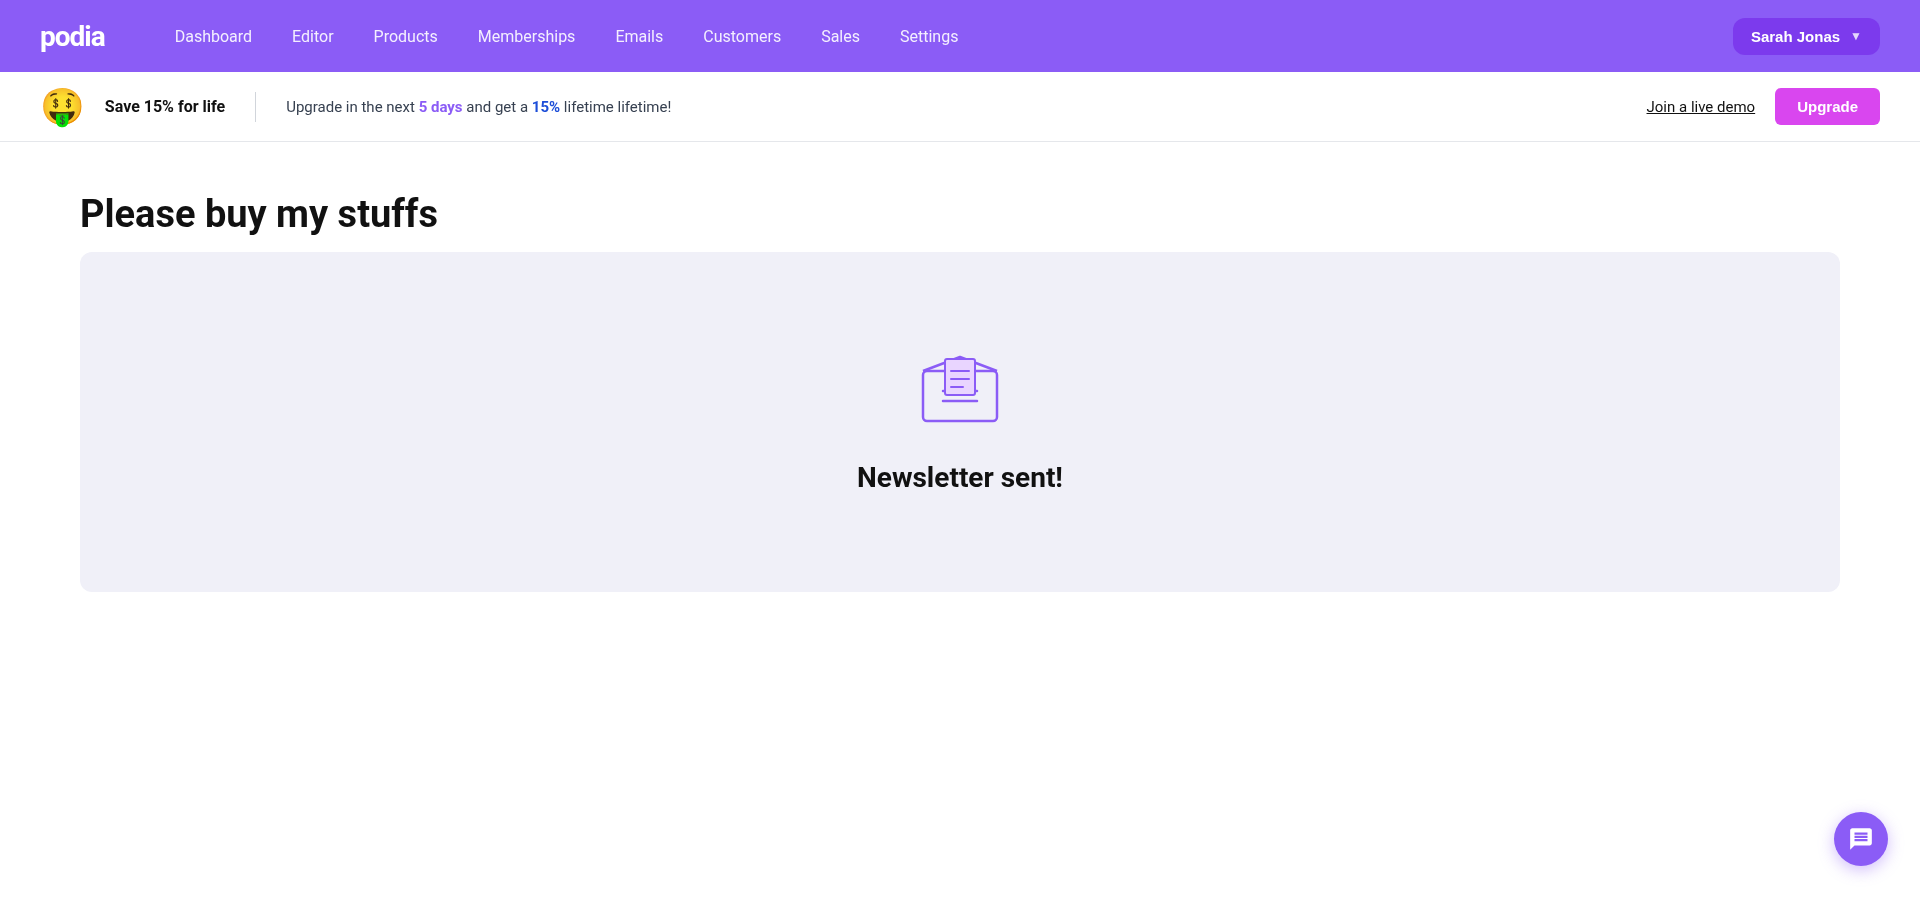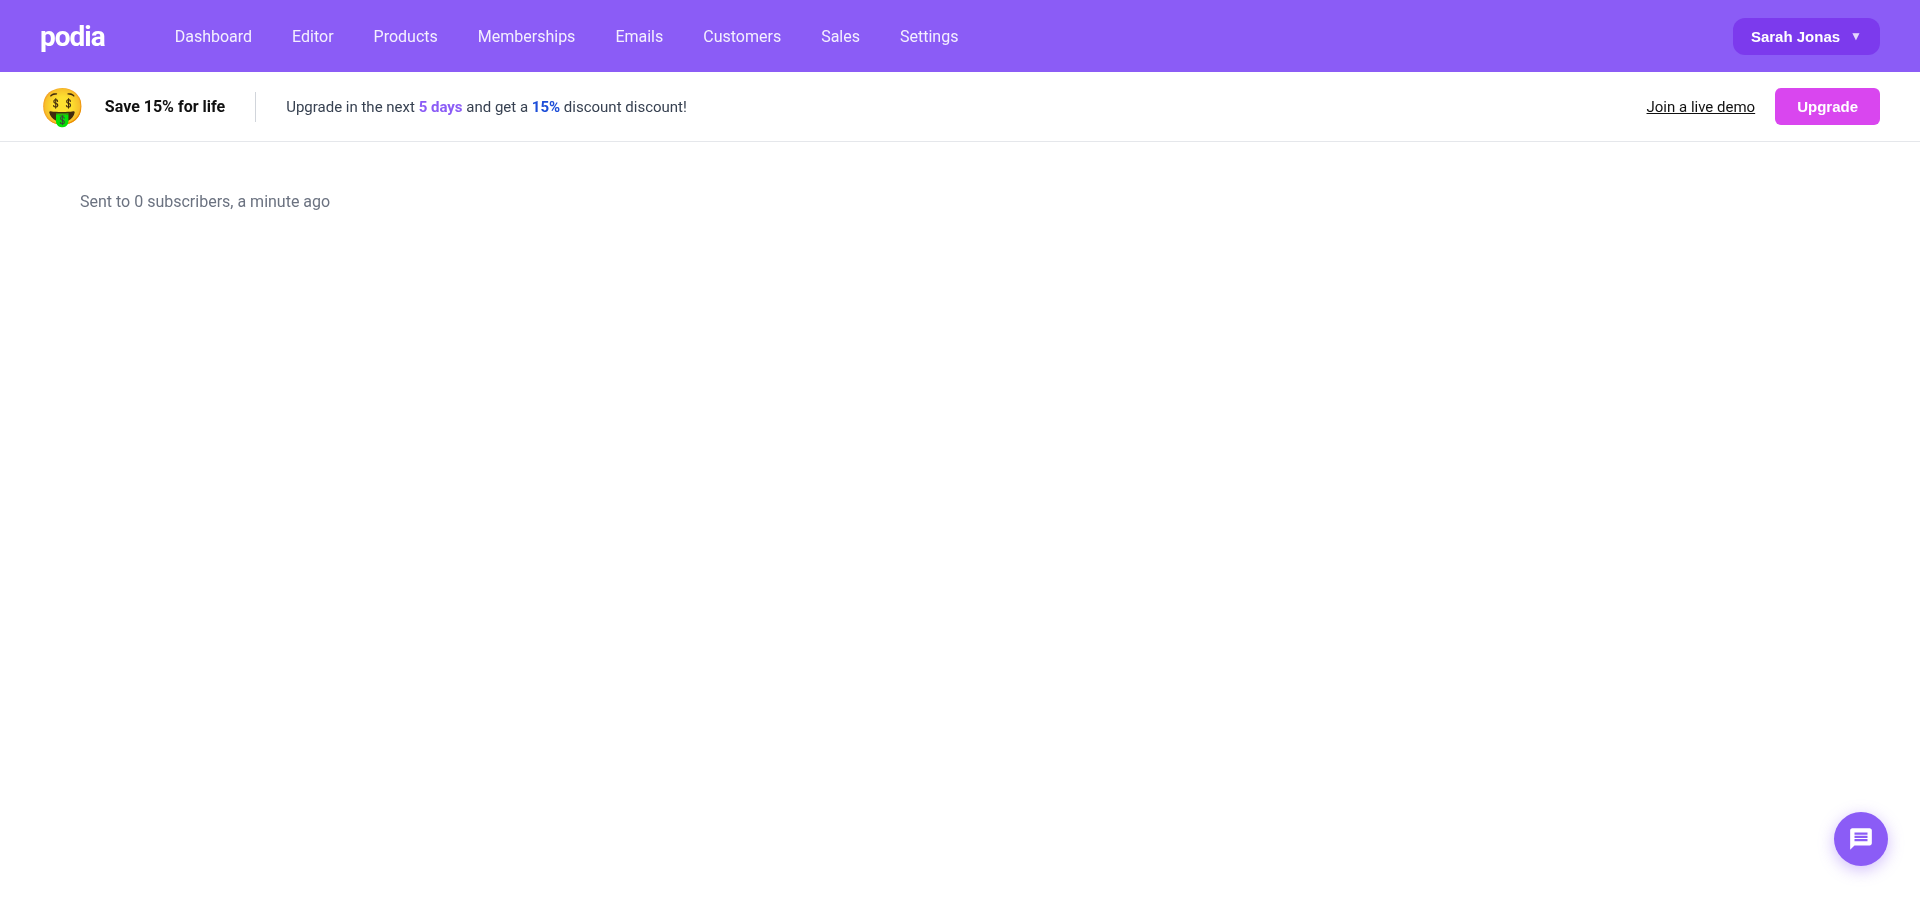--- a/index.html
+++ b/index.html
@@ -208,30 +208,49 @@
     <span>Sarah Jonas</span>
     <span class="chevron">▼</span>
   </button>
 </nav>
 
 <div class="promo-bar">
   <span class="promo-emoji">🤑</span>
   <span class="promo-title">Save 15% for life</span>
   <div class="promo-divider"></div>
   <span class="promo-text">
-    <span>Upgrade in the next </span><span class="promo-highlight-days">5 days</span><span> and get a </span><span class="promo-highlight-pct">15%</span><span> discount discount!</span>
+    <span>Upgrade in the next </span><span class="promo-highlight-days">5 days</span><span> and get a </span><span class="promo-highlight-pct">15%</span><span> lifetime lifetime!</span>
   </span>
   <div class="promo-actions">
     <a class="promo-demo-link">Join a live demo</a>
     <button class="promo-upgrade-btn">Upgrade</button>
   </div>
 </div>
 
 <div class="content">
-  <p class="page-subtitle">Sent to 0 subscribers, a minute ago</p>
-
+  <h1 class="page-title">Please buy my stuffs</h1>
+
+  <div class="sent-card">
+    <div class="sent-icon">
+      <svg class="envelope-svg" viewBox="0 0 90 80" fill="none" xmlns="http://www.w3.org/2000/svg">
+
+        <rect x="8" y="22" width="74" height="50" rx="4" stroke="#8b5cf6" stroke-width="2.5" fill="none"></rect>
+
+        <path d="M8 22 L45 8 L82 22" stroke="#8b5cf6" stroke-width="2.5" fill="none" stroke-linejoin="round"></path>
+
+        <line x1="28" y1="42" x2="62" y2="42" stroke="#8b5cf6" stroke-width="2.5" stroke-linecap="round"></line>
+        <line x1="28" y1="52" x2="62" y2="52" stroke="#8b5cf6" stroke-width="2.5" stroke-linecap="round"></line>
+
+        <rect x="30" y="10" width="30" height="36" rx="2" fill="#e9d5ff" stroke="#8b5cf6" stroke-width="2"></rect>
+        <line x1="36" y1="22" x2="54" y2="22" stroke="#8b5cf6" stroke-width="2" stroke-linecap="round"></line>
+        <line x1="36" y1="30" x2="54" y2="30" stroke="#8b5cf6" stroke-width="2" stroke-linecap="round"></line>
+        <line x1="36" y1="38" x2="48" y2="38" stroke="#8b5cf6" stroke-width="2" stroke-linecap="round"></line>
+      </svg>
+    </div>
+    <h2 class="sent-title">Newsletter sent!</h2>
+  </div>
 </div>
 
 <div class="chat-btn">
   <svg viewBox="0 0 24 24" xmlns="http://www.w3.org/2000/svg">
     <path d="M20 2H4C2.9 2 2 2.9 2 4v18l4-4h14c1.1 0 2-.9 2-2V4c0-1.1-.9-2-2-2zm-2 12H6v-2h12v2zm0-3H6V9h12v2zm0-3H6V6h12v2z"></path>
   </svg>
 </div>
 
 </body></html>

